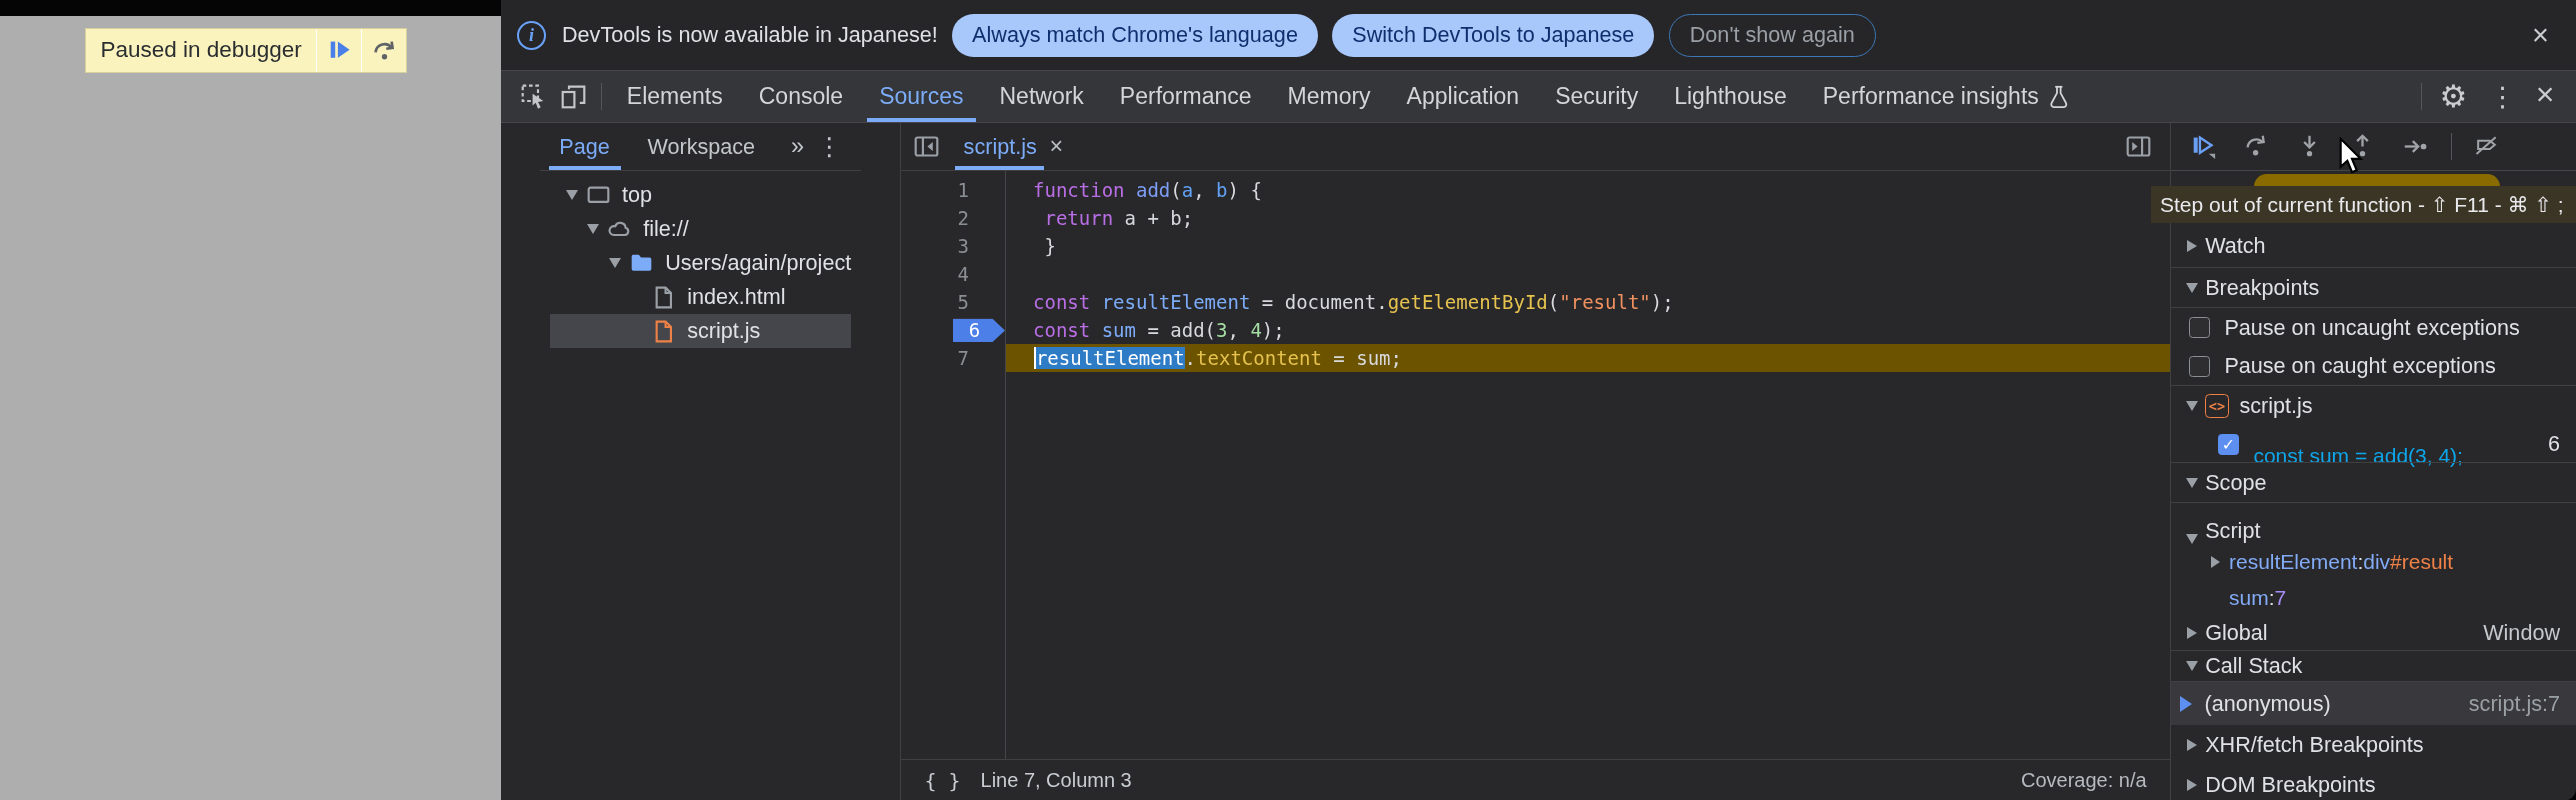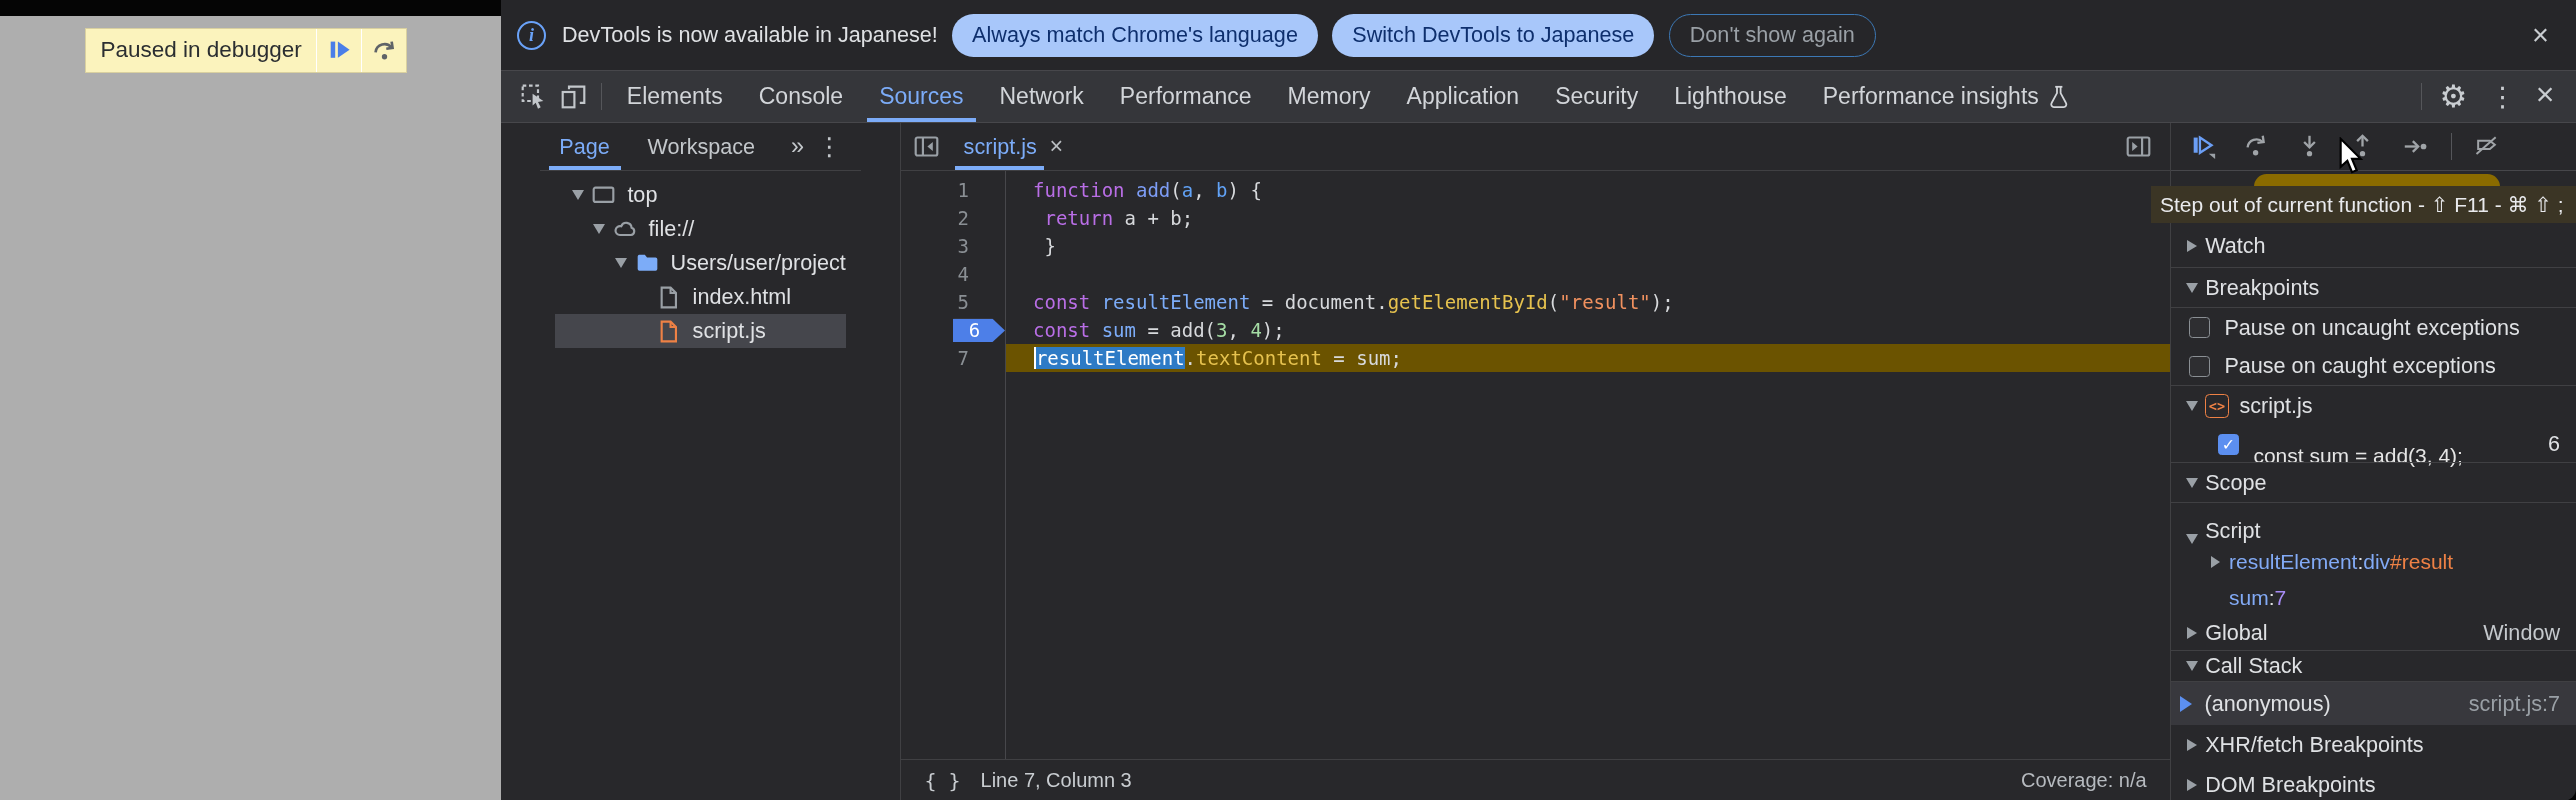--- a/index.html
+++ b/index.html
@@ -99,21 +99,21 @@
     font-size:21px; display:flex; align-items:center; padding-left:9px; z-index:6; white-space:nowrap; }
 
   .sec-row { display:flex; align-items:center; font-size:21.6px; color:#dfe1e4; flex:0 0 auto; }
   .sec-head { font-weight:500; }
   .aw { width:27px; display:flex; justify-content:center; flex:0 0 auto; }
   .bb { border-bottom:0.9px solid #404043; }
   .chk { width:21px; height:21px; border:1.8px solid #8a8f94; border-radius:3.6px; background:#2e2e31; margin:0 14.4px 0 18px; flex:0 0 auto; }
   .chk.on { background:#5c8ff0; border-color:#5c8ff0; color:#fff; display:flex; align-items:center; justify-content:center; font-size:16px; }
   .js-badge { width:23.4px; height:23.4px; border:1.8px solid #ee8145; border-radius:4.5px; color:#ee8145; font-size:13.5px; font-weight:bold;
     display:flex; align-items:center; justify-content:center; margin-right:10.8px; flex:0 0 auto; font-family:"DejaVu Sans Mono", monospace; }
-  .bp-code { color:#e5e5e5;margin-top:24px; }
+  .bp-code { color:#0ea5e9;margin-top:24px; }
   .right-val { margin-left:auto; padding-right:16px; }
   .v-blue { color:#82aaf5; } .v-orange { color:#ee8145; } .v-purple { color:#a78cf5; } .v-gray { color:#9aa0a6; } .v-dim { color:#c5c9cd; }
   .frame-row { background:#38383d; }
   .frame-arrow { width:0; height:0; border-left:12.6px solid #5c8ff0; border-top:8px solid transparent; border-bottom:8px solid transparent; margin-left:9px; }
 
   svg.ic { display:block; }
   .mouse-cursor { position:absolute; left:2338px; top:137px; z-index:20; }
 </style>
 </head>
 <body>
@@ -244,21 +244,21 @@
             </div>
             <div class="tree-row" style="padding-left: 54px;">
               <span class="tw">
                 <span class="arr-d"></span>
               </span>
               <span class="ticon">
                 <svg class="ic" width="25" height="21.6" viewBox="0 0 28 24">
                   <path d="M3 5 a2 2 0 0 1 2-2 h6 l2.5 3 H23 a2 2 0 0 1 2 2 v11 a2 2 0 0 1-2 2 H5 a2 2 0 0 1-2-2 Z" fill="#7cacf8"></path>
                 </svg>
               </span>
-              <span>Users/user/project</span>
+              <span>Users/again/project</span>
             </div>
             <div class="tree-row" style="padding-left: 76px;">
               <span class="tw"></span>
               <span class="ticon">
                 <svg class="ic" width="21.6" height="25" viewBox="0 0 24 28" fill="none" stroke="#9aa0a6" stroke-width="2.4">
                   <path d="M4 3 h10 l6 6 v16 H4 Z"></path>
                   <path d="M14 3 v6 h6"></path>
                 </svg>
               </span>
               <span>index.html</span>

